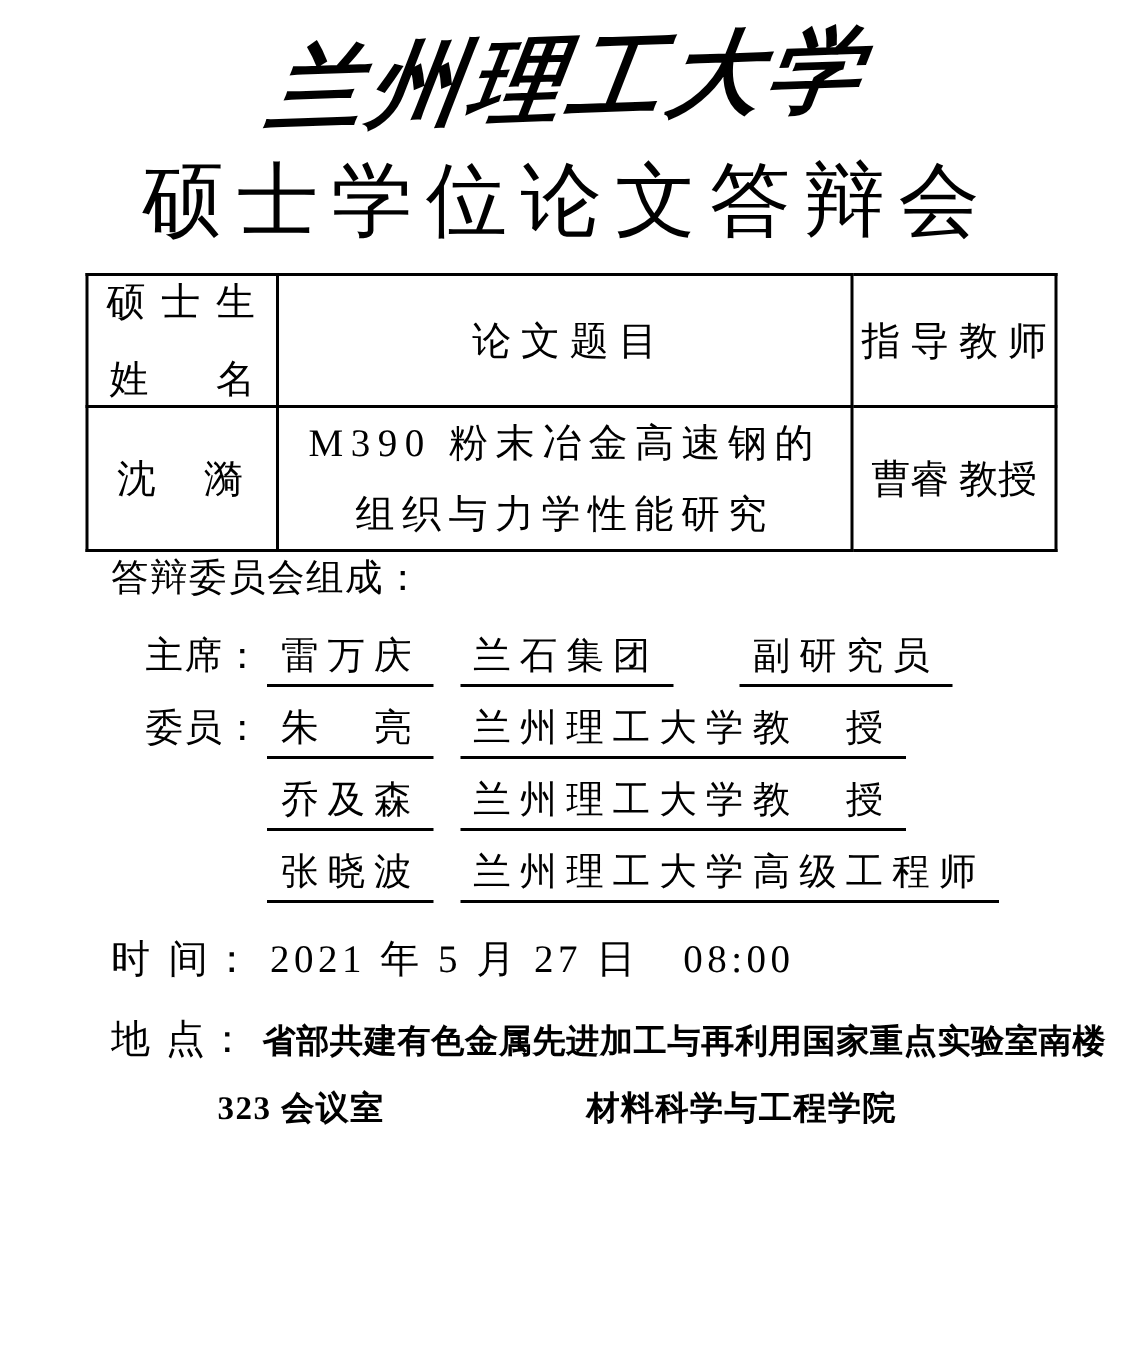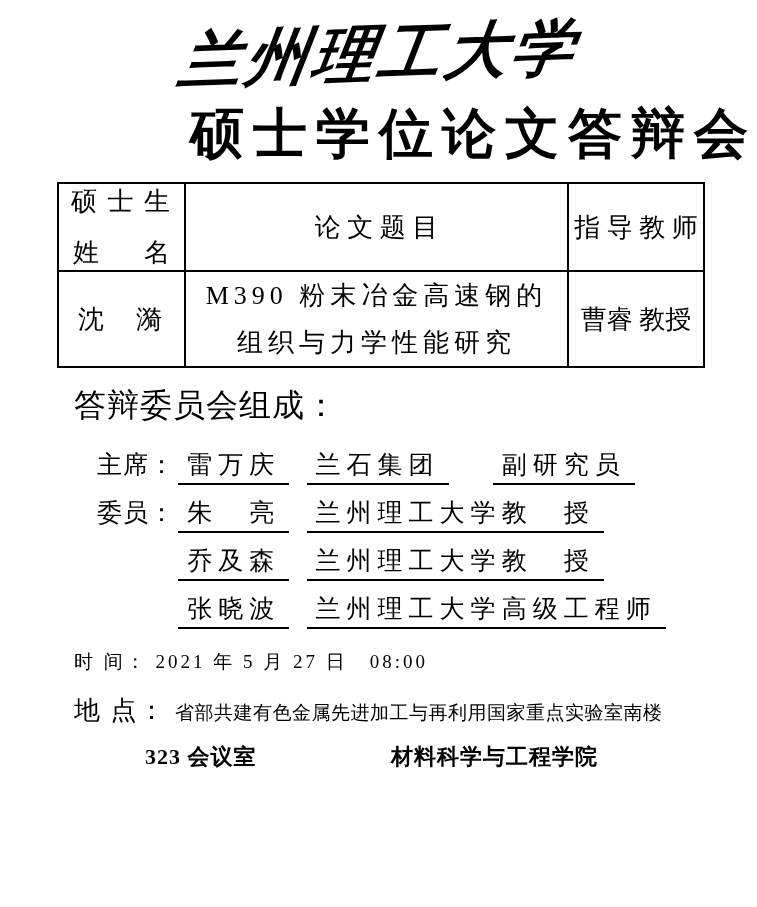--- a/index.html
+++ b/index.html
@@ -30,23 +30,23 @@
     font-size: 62px;
     font-weight: bold;
     font-style: italic;
     letter-spacing: 4px;
     transform: skewX(-10deg) rotate(-2deg);
     line-height: 92px;
   }
 
   
   .title {
-    text-align: right;
+    text-align: center;
     font-size: 54px;
-    font-weight: bold;
+    font-weight: normal;
     letter-spacing: 9px;
     margin: 0 0 14px 0;
     line-height: 68px;
   }
 
   
   table.defense {
     border-collapse: collapse;
     margin-left: 57px;
     table-layout: fixed;
@@ -72,22 +72,22 @@
   }
   .thesis-cell {
     padding: 0 14px !important;
     letter-spacing: 5px;
     line-height: 47px;
   }
   .spaced { letter-spacing: 3px; }
 
   
   .committee-heading {
-    margin: 16px 0 0 74px;
-    font-size: 32px;
+    margin: 0 0 0 74px;
+    font-size: 25px;
     letter-spacing: 1px;
     font-family: Liberation Mono, monospace;
   }
   .committee {
     margin-top: 22px;
   }
   .c-row {
     margin: 0 0 13px 97px;
     font-size: 25px;
     line-height: 30px;
@@ -104,32 +104,32 @@
   .u {
     display: inline-block;
     border-bottom: 2px solid #000000;
     padding: 0 9px 3px 9px;
     letter-spacing: 6px;
   }
 
   
   .time-row {
     margin: 20px 0 18px 74px;
-    font-size: 19px;
+    font-size: 26px;
     letter-spacing: 3px;
   }
   .place-row {
     margin: 16px 0 0 74px;
     font-size: 26px;
     letter-spacing: 2px;
     white-space: nowrap;
   }
   .place-text {
-    font-size: 19px;
-    font-weight: 400;
+    font-size: 22px;
+    font-weight: 700;
     letter-spacing: 0.5px;
   }
   .place-row2 {
     margin: 14px 0 0 145px;
     font-size: 22px;
     font-weight: 600;
     letter-spacing: 1px;
   }
   .place-right { margin-left: 128px; }
 </style>

